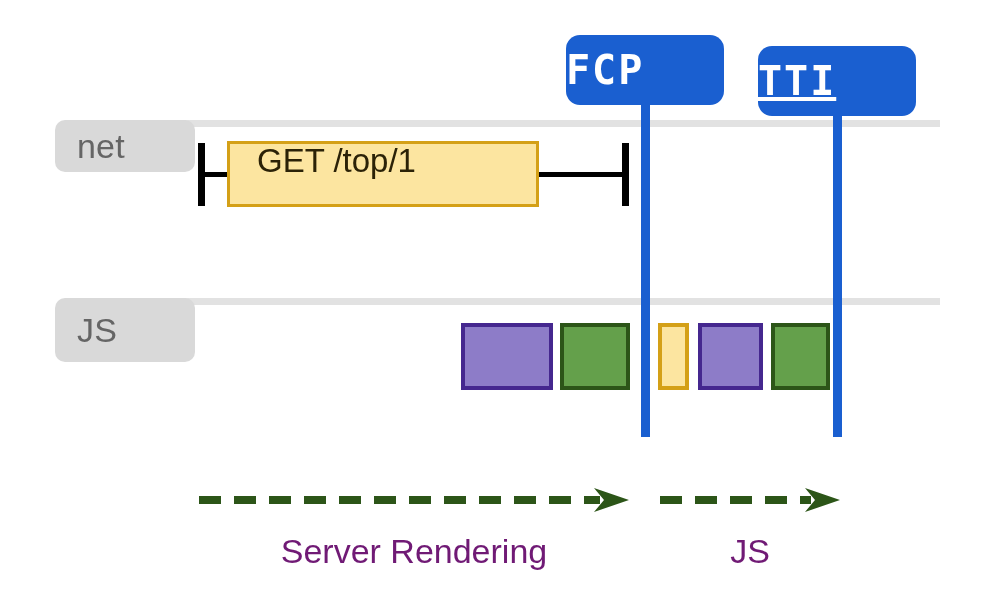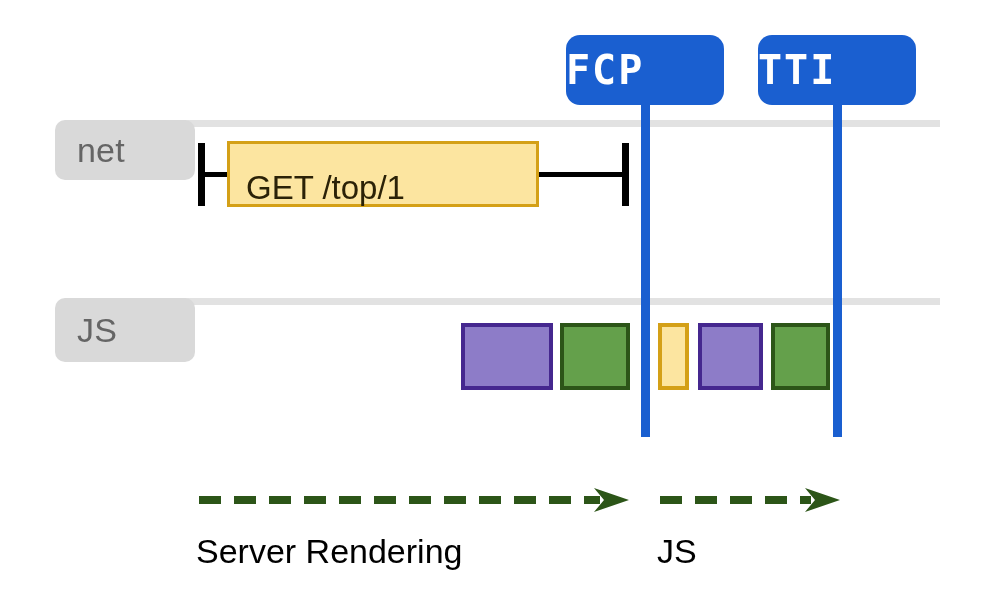--- a/index.html
+++ b/index.html
@@ -45,22 +45,22 @@
   }
   .whisker-cap { width: 7px; }
   .whisker-stem { height: 5px; }
 
   .req-box {
     position: absolute;
     background: #fce5a0;
     border: 3px solid #d4a017;
     box-sizing: border-box;
     display: flex;
-    align-items: flex-end;
-    padding-left: 16px;
+    align-items: flex-start;
+    padding-left: 27px;
     color: #2b2207;
     font-size: 33px;
     line-height: 1;
   }
 
   
   .marker-line {
     position: absolute;
     width: 9px;
     background: #1a5fd0;
@@ -87,34 +87,35 @@
   .task-green  { background: #64a04b; border: 4px solid #2c5518; }
   .task-yellow { background: #fce5a0; border: 4px solid #d4a017; }
 
   
   .phase-arrow {
     position: absolute;
     height: 26px;
   }
   .phase-label {
     position: absolute;
-    color: #000000;
+    color: #701a75;
     font-size: 34px;
     line-height: 1;
+    text-align: center;
     white-space: nowrap;
   }
 </style>
 </head>
 <body>
 
 <div id="diagram">
 
   <div class="lane-line" style="left:173px; top:120px; width:767px;"></div>
 
-  <div class="lane-label" style="left:55px; top:120px; width:118px; height:60px;">
+  <div class="lane-label" style="left:55px; top:120px; width:118px; height:52px;">
     <span>net</span>
   </div>
 
   <div class="whisker whisker-cap" style="left:198px; top:143px; height:63px;"></div>
   <div class="whisker whisker-stem" style="left:204px; top:172px; width:24px;"></div>
 
   <div class="whisker whisker-stem" style="left:537px; top:172px; width:86px;"></div>
   <div class="whisker whisker-cap" style="left:622px; top:143px; height:63px;"></div>
 
   <div class="req-box" style="left:227px; top:141px; width:312px; height:66px;">
@@ -132,21 +133,21 @@
   <div class="task-block task-yellow" style="left:658px; top:323px; width:31px; height:67px;"></div>
   <div class="task-block task-purple" style="left:698px; top:323px; width:65px; height:67px;"></div>
   <div class="task-block task-green" style="left:771px; top:323px; width:59px; height:67px;"></div>
 
   <div class="marker-line" style="left:641px; top:100px; height:337px;"></div>
   <div class="marker-badge" style="left:566px; top:35px; width:158px; height:70px;">
     <span>FCP</span>
   </div>
 
   <div class="marker-line" style="left:833px; top:100px; height:337px;"></div>
-  <div class="marker-badge" style="left:758px; top:35px; width:158px; height:70px;">
+  <div class="marker-badge" style="left:758px; top:46px; width:158px; height:70px;text-decoration:underline;">
     <span>TTI</span>
   </div>
 
   <svg class="phase-arrow" style="left:196px; top:487px; width:436px;" viewBox="0 0 436 26" preserveAspectRatio="none">
     <line x1="3" y1="13" x2="404" y2="13" stroke="#2c5518" stroke-width="8" stroke-dasharray="22 13"></line>
     <polygon points="398,1 433,13 398,25 408,13" fill="#2c5518"></polygon>
   </svg>
 
   <svg class="phase-arrow" style="left:657px; top:487px; width:186px;" viewBox="0 0 186 26" preserveAspectRatio="none">
     <line x1="3" y1="13" x2="154" y2="13" stroke="#2c5518" stroke-width="8" stroke-dasharray="22 13"></line>

